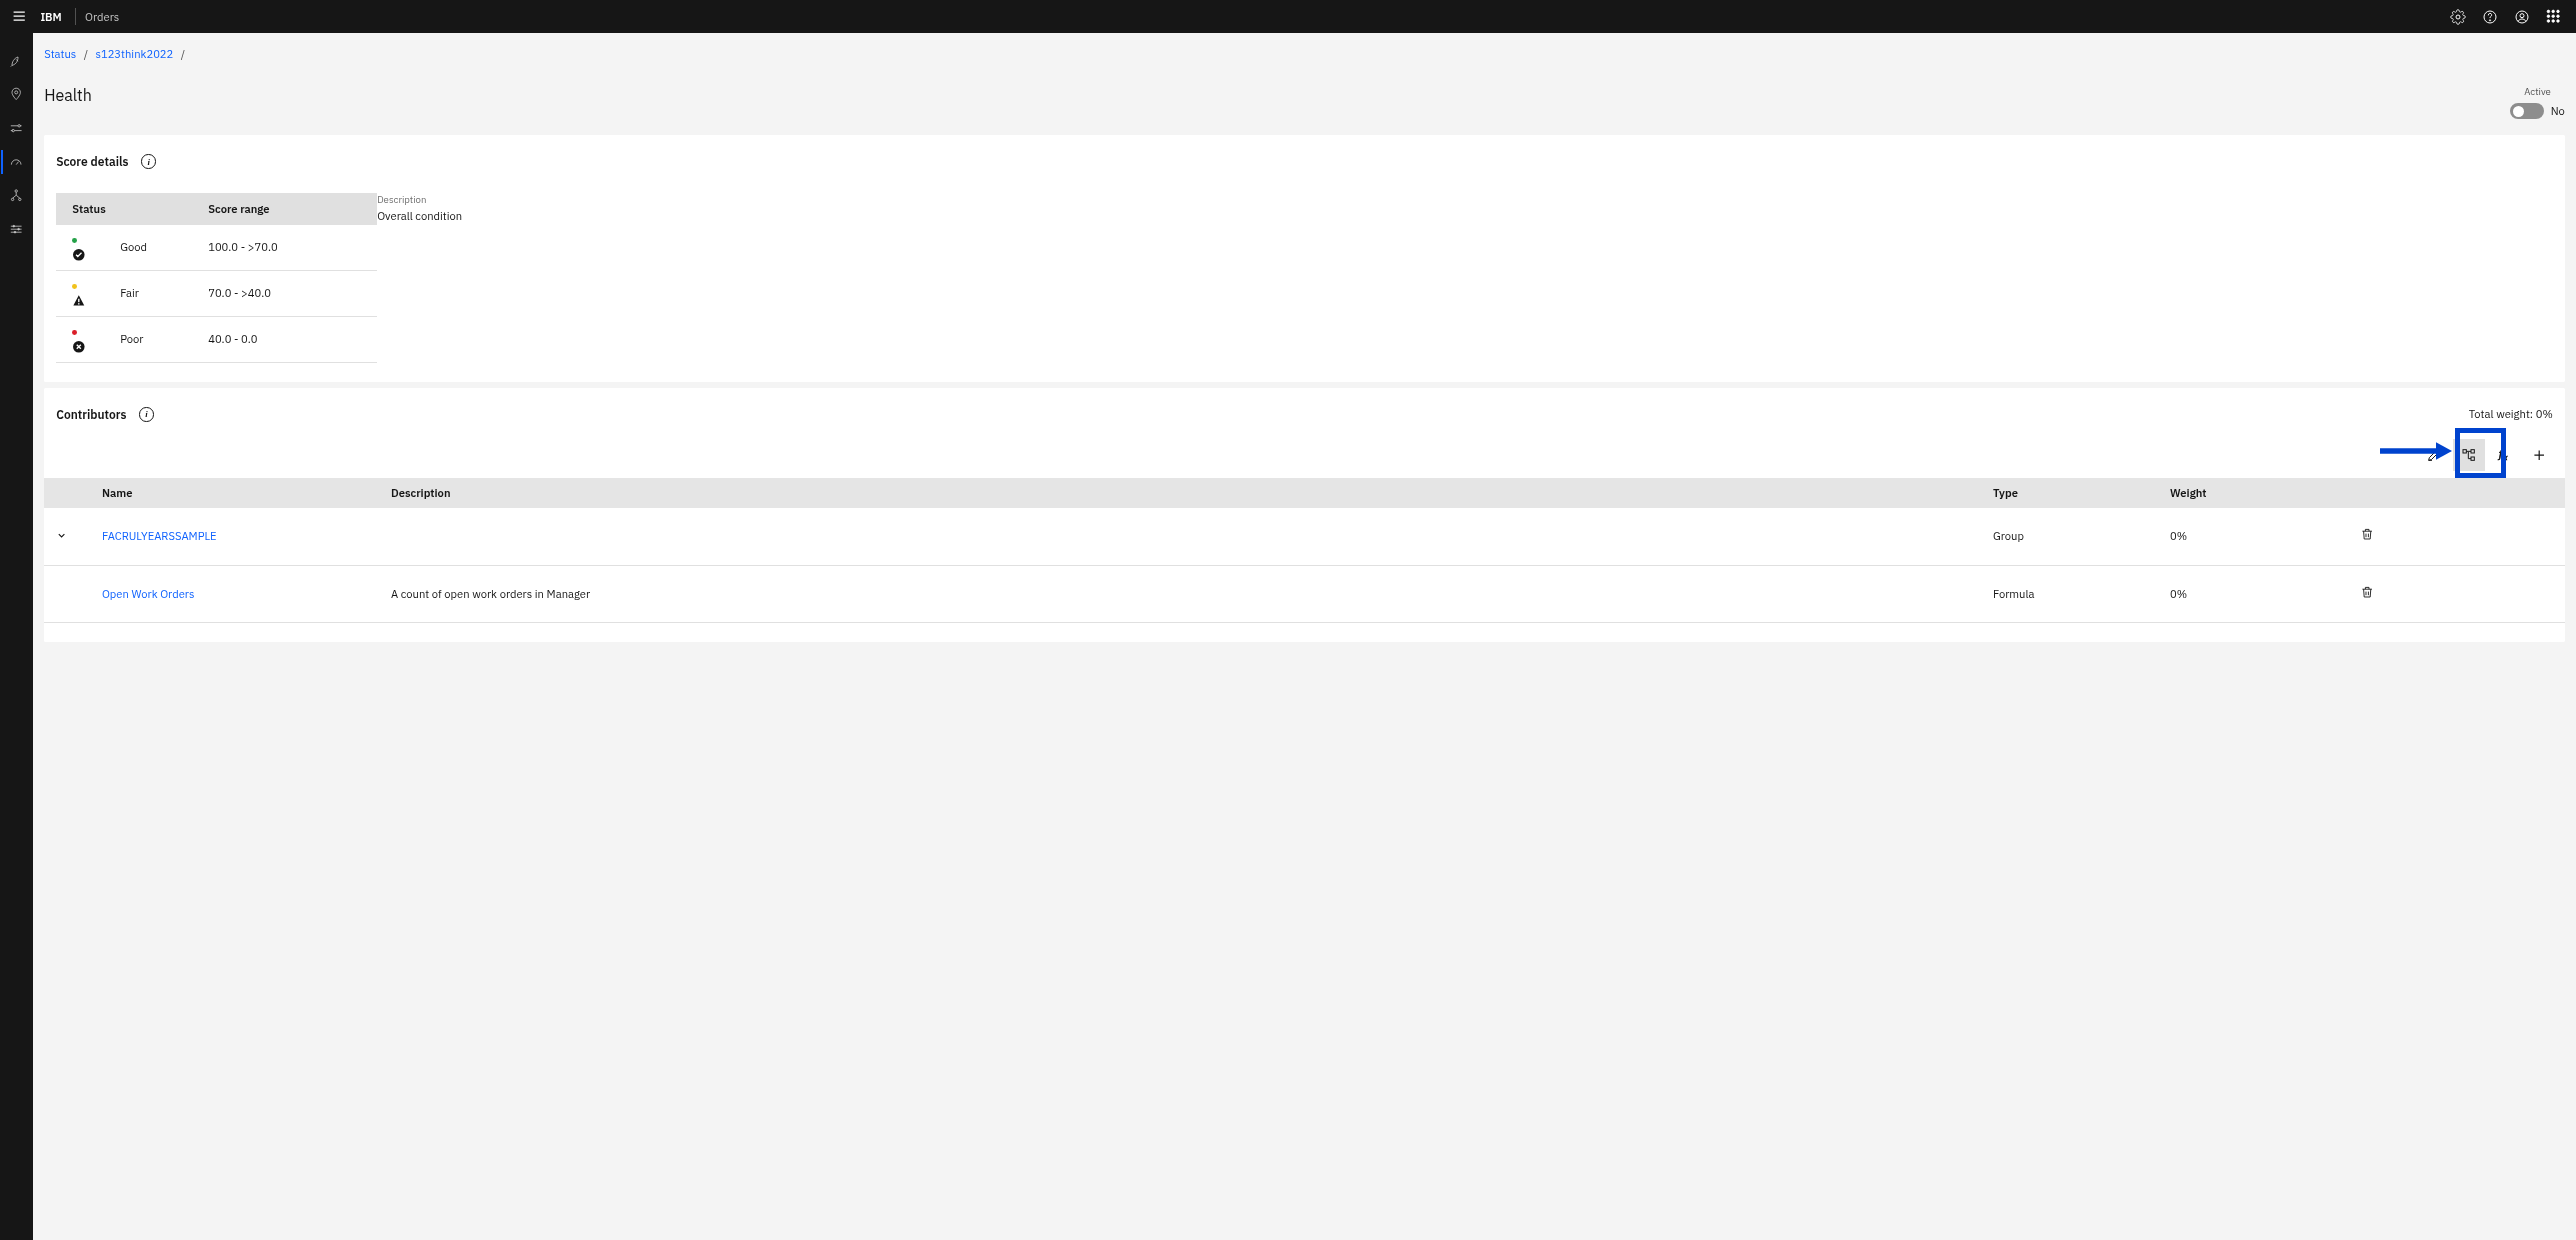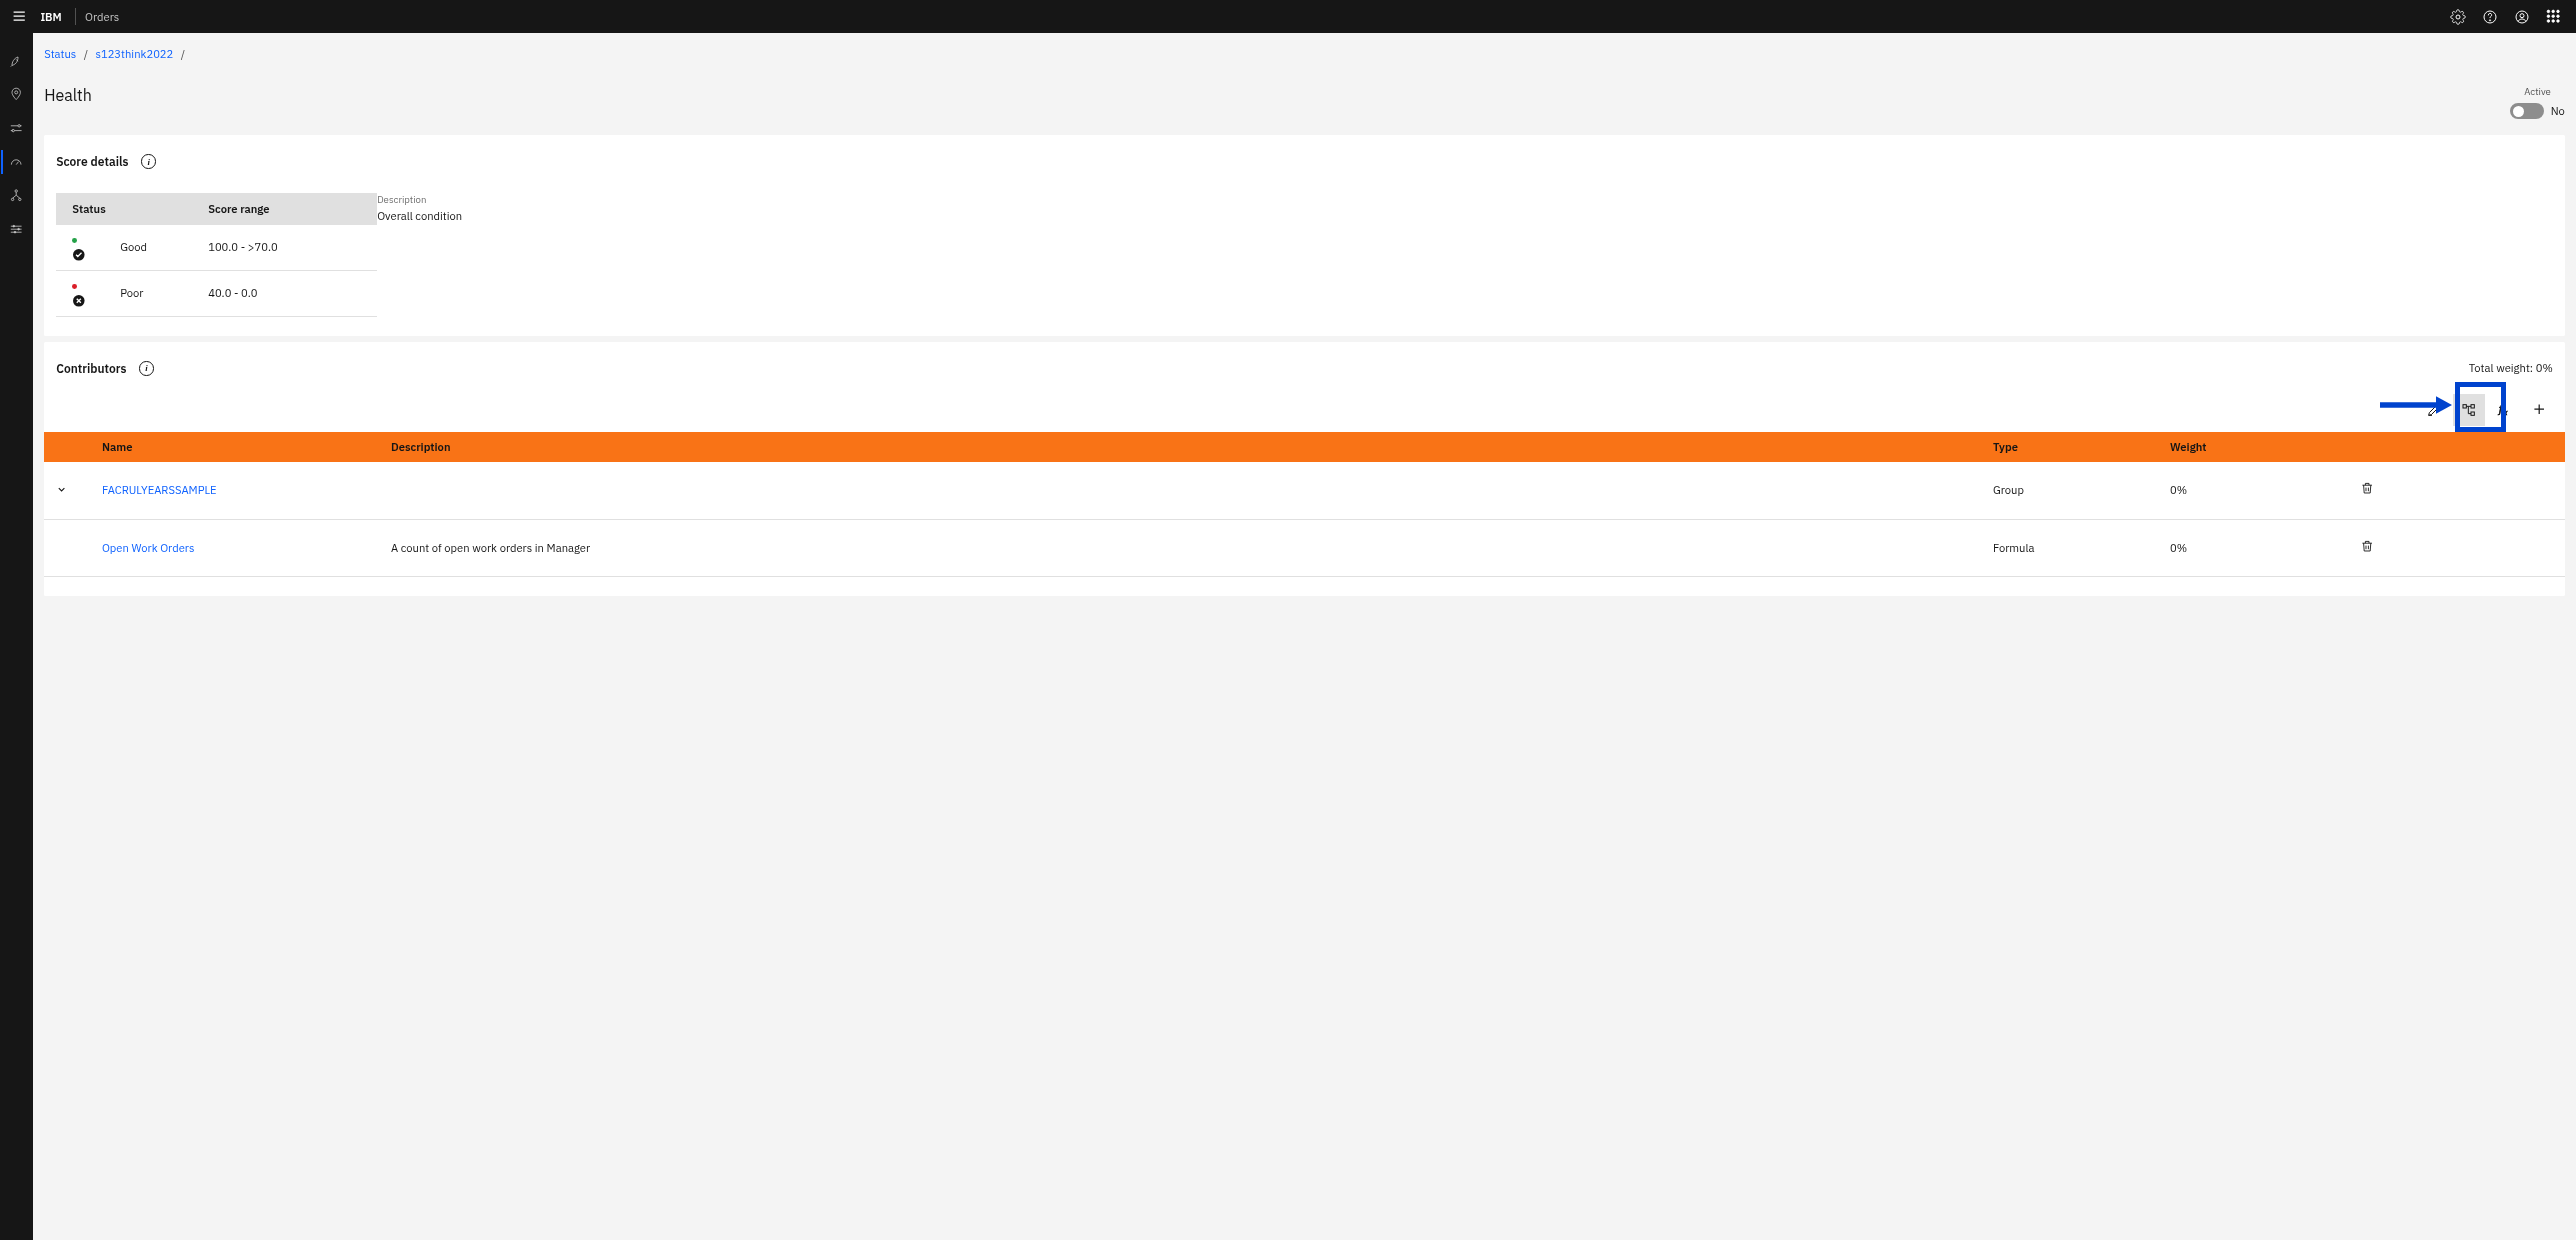--- a/index.html
+++ b/index.html
@@ -53,21 +53,21 @@
 
   
   .contrib-header { display: flex; align-items: center; padding: 0 12px; margin-bottom: 14.4px; }
   .contrib-header .right { margin-left: auto; font-size: 11.2px; }
   .contrib-toolbar { display: flex; justify-content: flex-end; gap: 3.2px; padding: 3.2px 9.6px 6.4px 9.6px; align-items: center; }
   .tb-btn { width: 32px; height: 32px; display: flex; align-items: center; justify-content: center; cursor: pointer; background: transparent; border: none; }
   .tb-btn.framed { background: #e0e0e0; }
   .tb-btn svg { stroke: #161616; fill: none; }
 
   .c-table { width: calc(100% - 0px); border-collapse: collapse; }
-  .c-table thead th { background: #f97316; text-align: left; padding: 8px 11.2px; font-weight: 600; font-size: 11.2px; }
+  .c-table thead th { background: #e5e5e5; text-align: left; padding: 8px 11.2px; font-weight: 600; font-size: 11.2px; }
   .c-table td { padding: 14.4px 11.2px; border-bottom: 0.8px solid #e0e0e0; font-size: 11.2px; vertical-align: middle; }
   .c-table .name-link { color: #0f62fe; text-decoration: none; }
   .chev { display: inline-flex; width: 13px; height: 13px; align-items: center; justify-content: center; margin-right: 11.2px; }
   .trash-btn { background: none; border: none; cursor: pointer; padding: 4.8px; }
 
   
   .annot-arrow { position: absolute; pointer-events: none; }
   .highlight-box { position: absolute; border: 5.6px solid #0043ce; pointer-events: none; }
   .panel.contributors { position: relative; }
 
@@ -202,20 +202,29 @@
           </tr>
         </thead>
         <tbody id="sd-body">
             <tr>
               <td style="width:48px"><span class="dot" style="background:#24a148"></span><span><svg class="sicon" viewBox="0 0 20 20">
                     <circle cx="10" cy="10" r="8.5" fill="#161616"></circle>
                     <path d="M6 10l2.5 2.5L14 7" stroke="#fff" stroke-width="2" fill="none"></path>
                   </svg></span></td>
               <td style="width:88px">Good</td>
               <td>100.0 - &gt;70.0</td>
+            </tr>
+            <tr>
+              <td style="width:48px"><span class="dot" style="background:#f1c21b"></span><span><svg class="sicon" viewBox="0 0 20 20">
+                    <path d="M10 2l8 15H2z" fill="#161616"></path>
+                    <rect x="9" y="7" width="2" height="5" fill="#fff"></rect>
+                    <rect x="9" y="13.5" width="2" height="2" fill="#fff"></rect>
+                  </svg></span></td>
+              <td style="width:88px">Fair</td>
+              <td>70.0 - &gt;40.0</td>
             </tr>
             <tr>
               <td style="width:48px"><span class="dot" style="background:#da1e28"></span><span><svg class="sicon" viewBox="0 0 20 20">
                     <circle cx="10" cy="10" r="8.5" fill="#161616"></circle>
                     <path d="M7 7l6 6M13 7l-6 6" stroke="#fff" stroke-width="2"></path>
                   </svg></span></td>
               <td style="width:88px">Poor</td>
               <td>40.0 - 0.0</td>
             </tr>
           </tbody>

